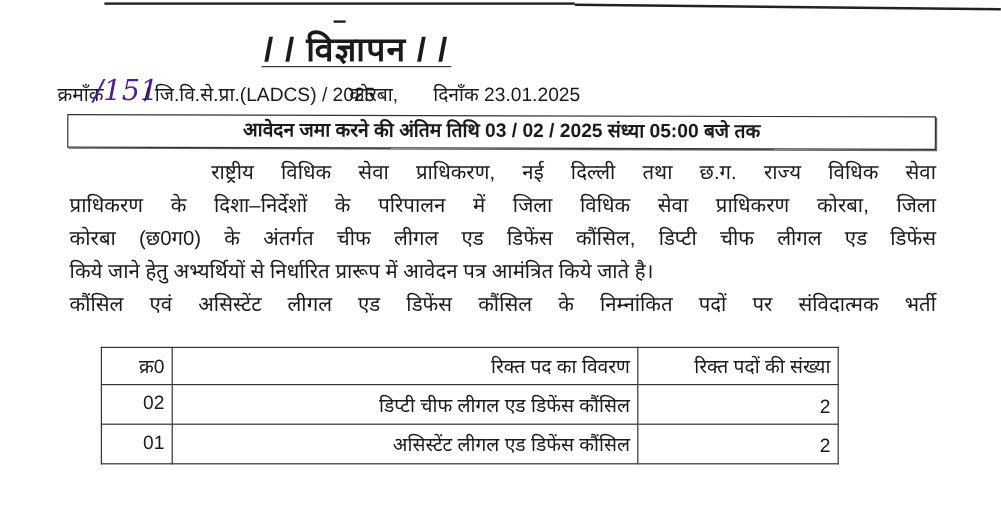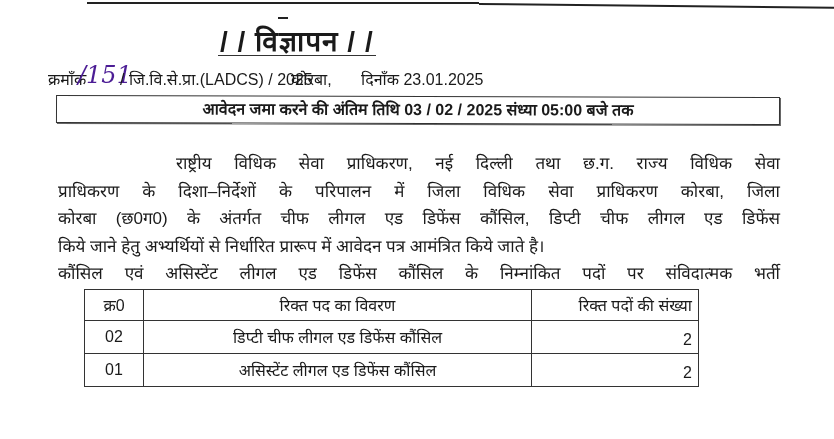--- a/index.html
+++ b/index.html
@@ -40,28 +40,28 @@
       position: absolute; left: 56px; top: 96px; width: 722px; height: 26px;
       border: 1.5px solid #333; box-shadow: 1px 1px 0 #666;
       font-size: 16px; font-weight: bold; line-height: 26px; text-align: center;
       transform: rotate(0.15deg);
     }
     .para {
       position: absolute; left: 58px; top: 130px; width: 722px;
       font-size: 17px; line-height: 27.5px; text-align: justify; text-align-last: left;
     }
     .para .p-line { display: block; white-space: nowrap; }
-    .para .indent { padding-left: 118px; margin-top: 20px; }
+    .para .indent { padding-left: 118px; }
     .para .justify { text-align: justify; text-align-last: justify; white-space: normal; }
     table.vac {
       position: absolute; left: 84px; top: 289px; width: 615px;
       border-collapse: collapse; font-size: 16px;
     }
     table.vac td, table.vac th {
-      border: 1.3px solid #333; font-weight: normal; padding: 0 6px; height: 26px; text-align: center;
+      border: 1.3px solid #333; font-weight: normal; padding: 0 6px; height: 26px; text-align: right;
     }
     table.vac th { height: 30px; }
     table.vac .c-sno { width: 46px; }
     table.vac .c-desc { width: 375px; }
     table.vac .c-count { text-align: right; }
     table.vac td.c-count { padding-top: 6px; }
   </style>
 </head>
 <body>
 

